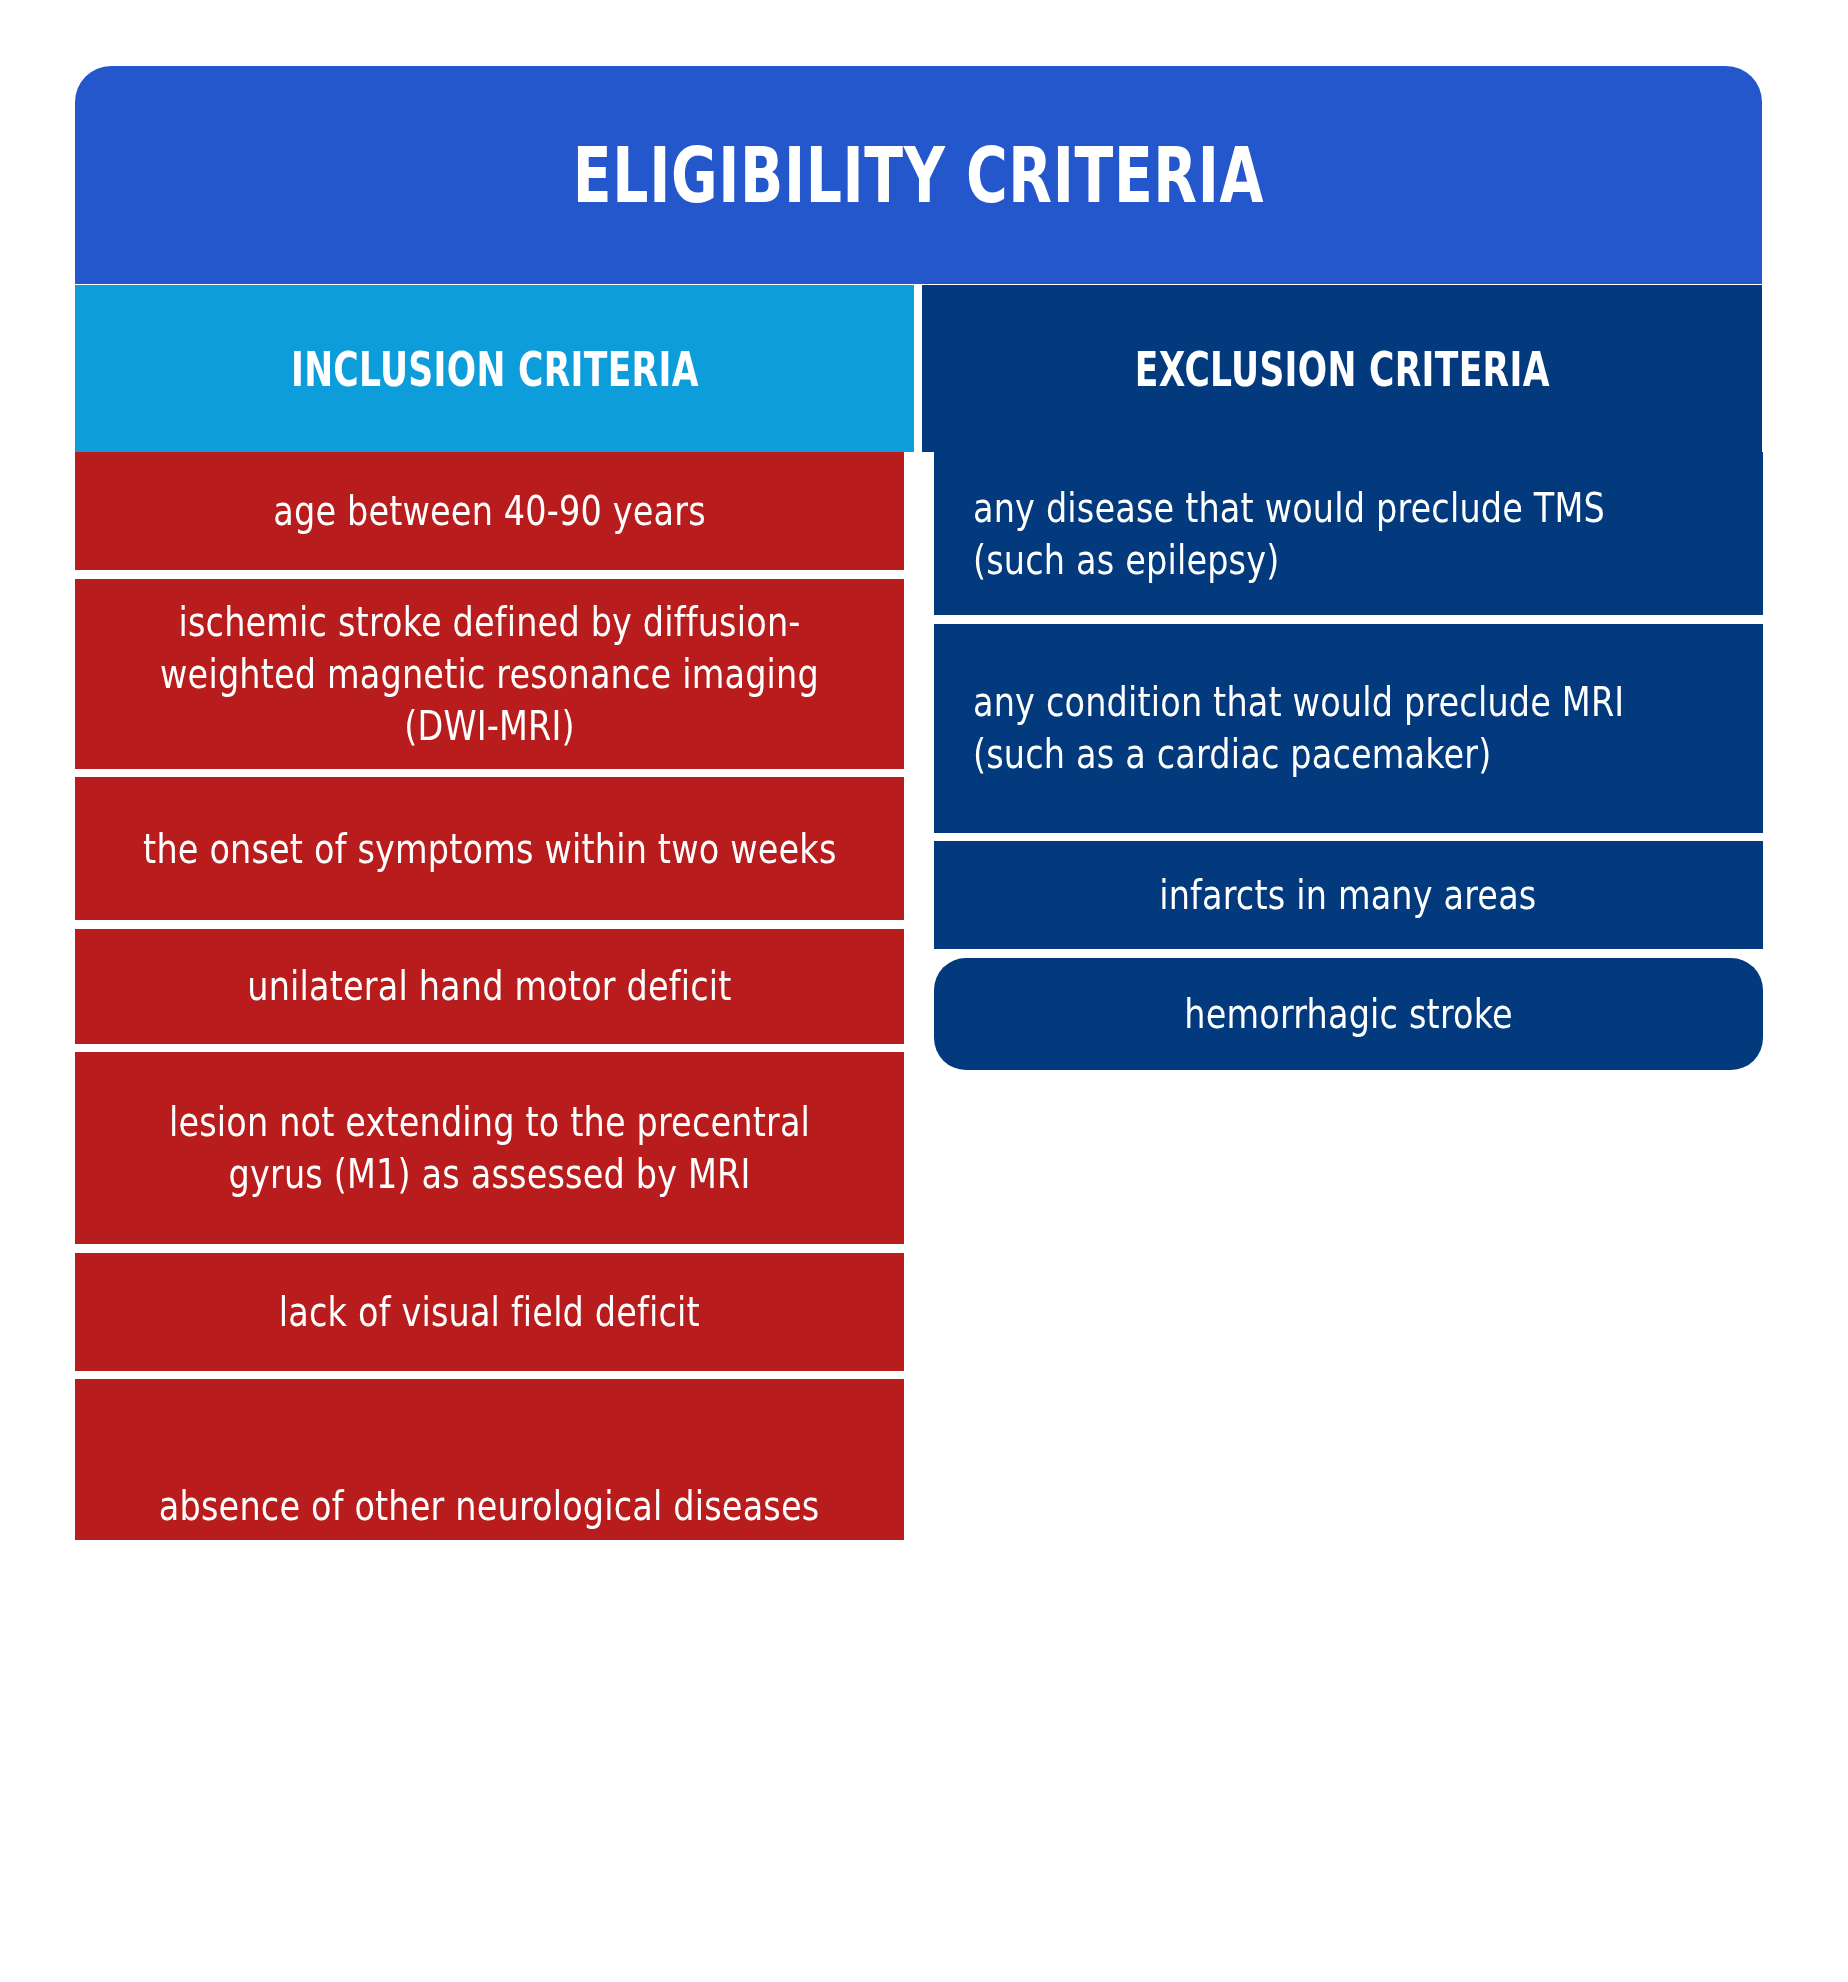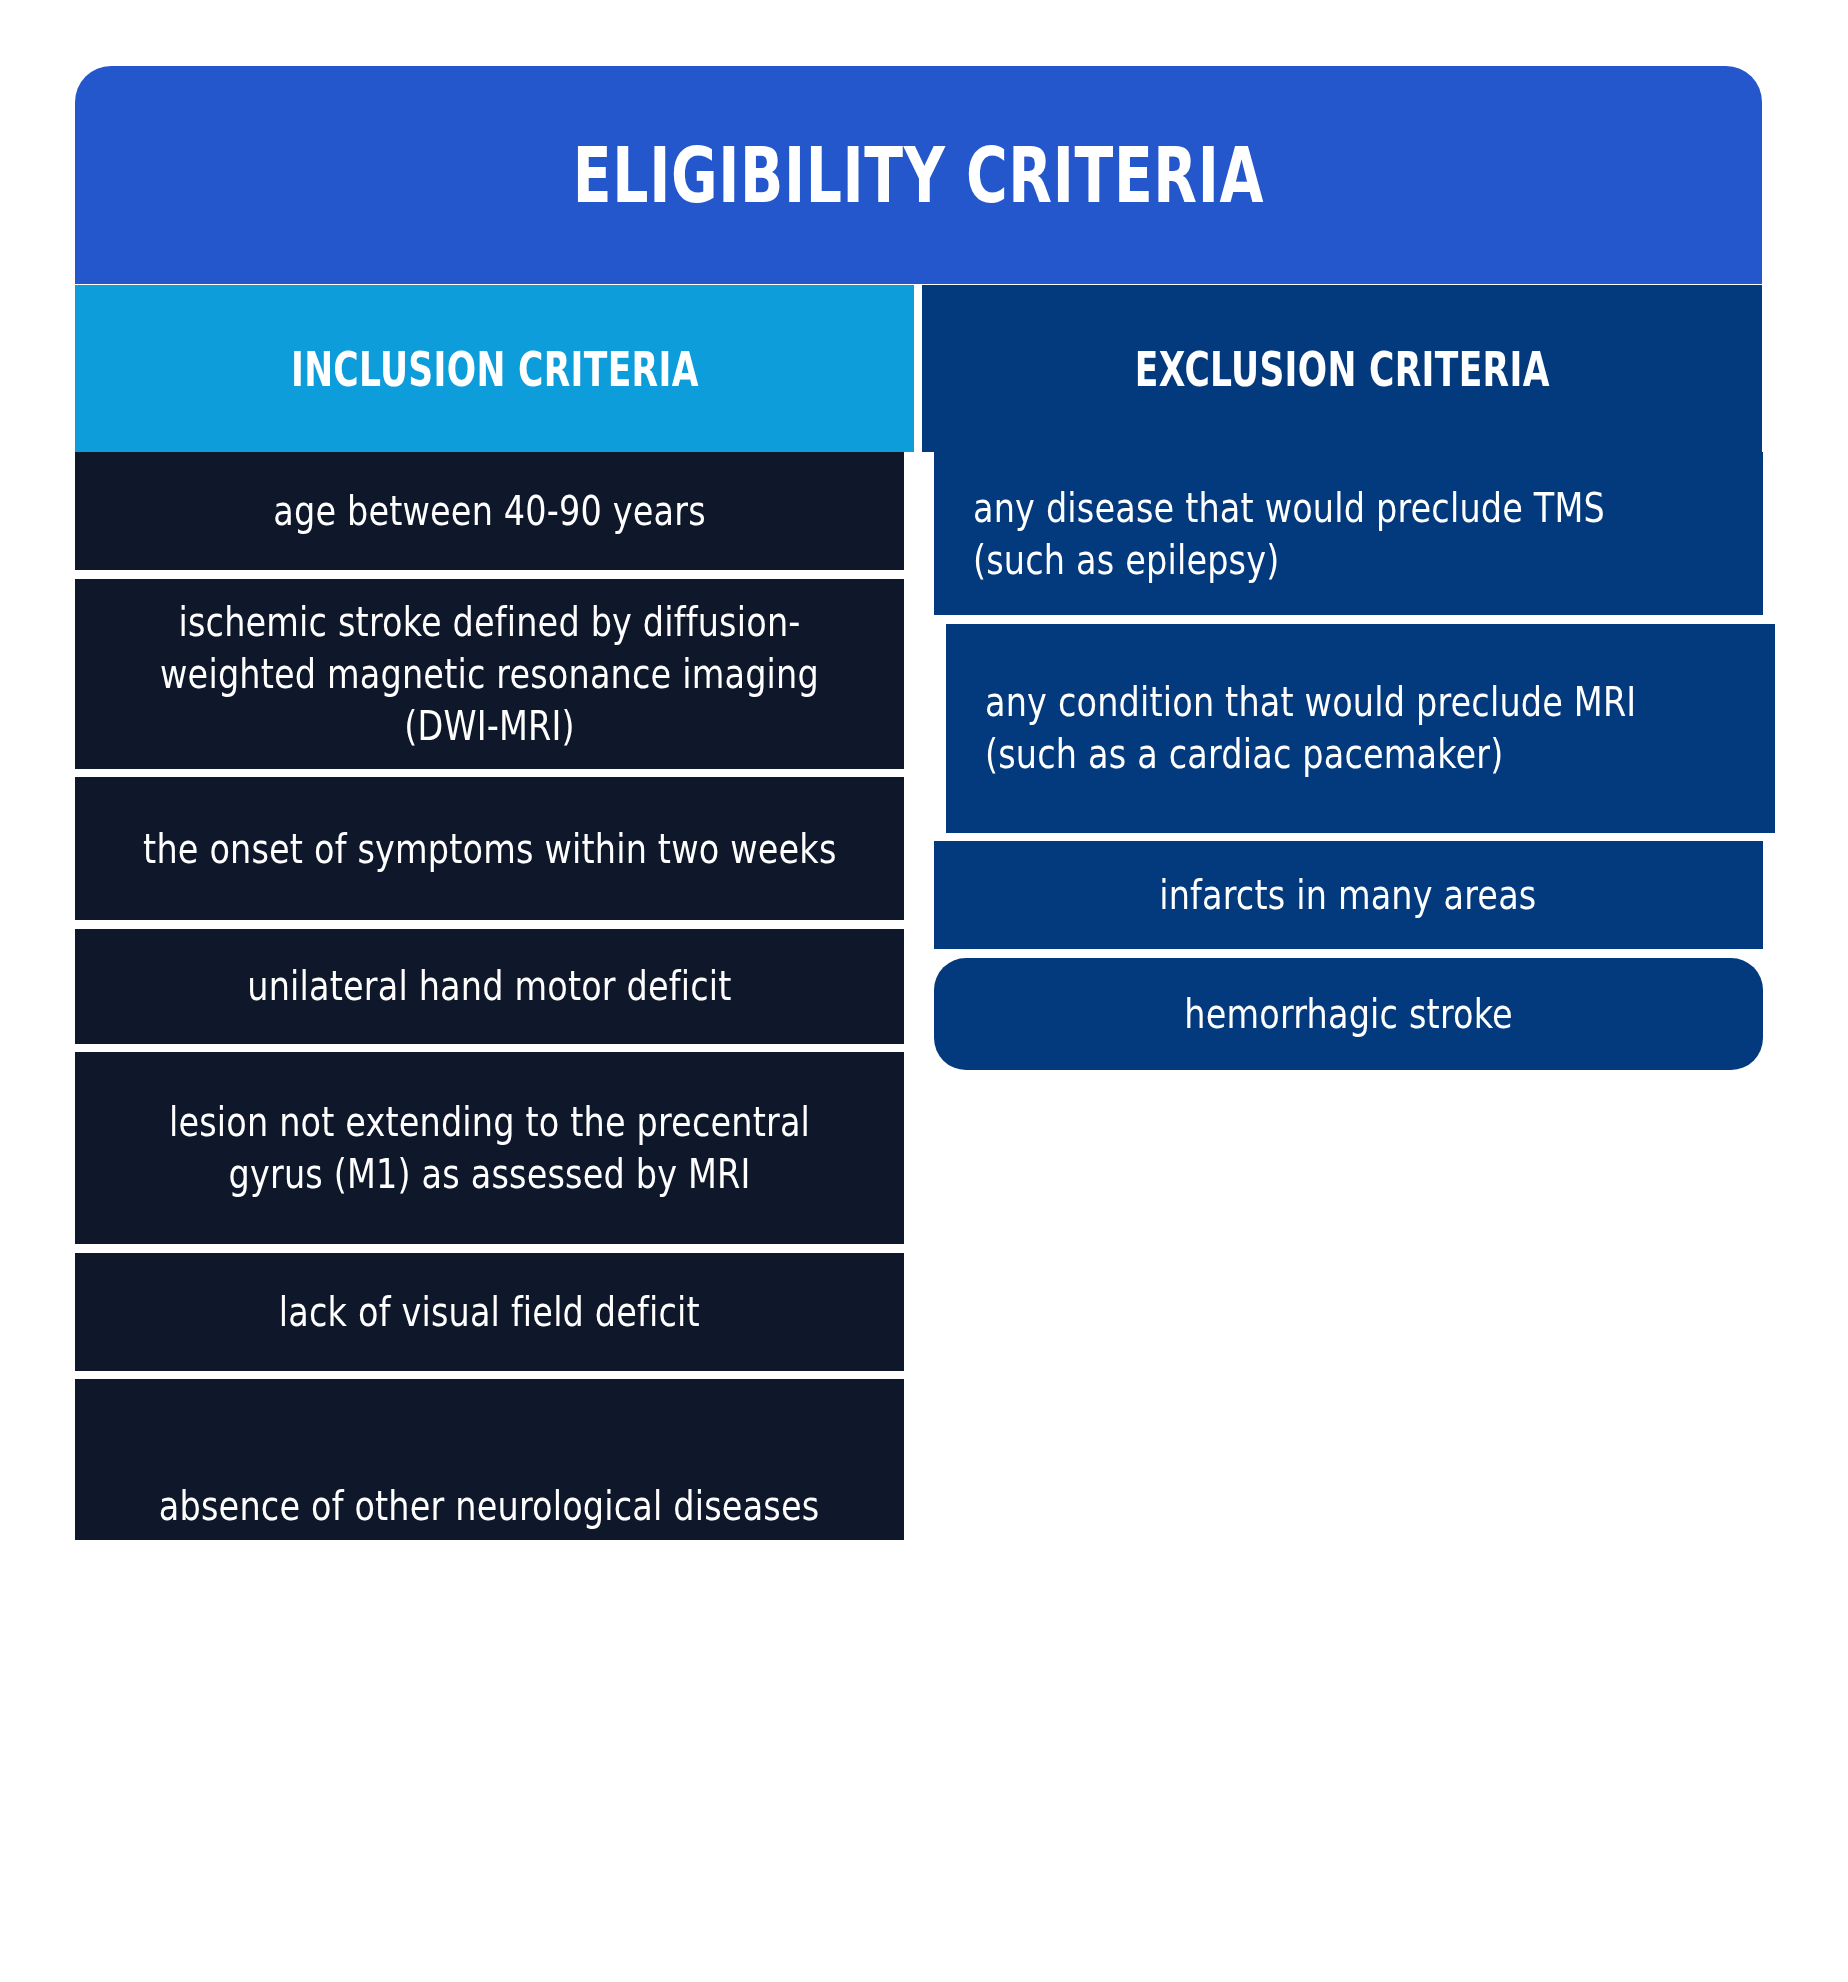--- a/index.html
+++ b/index.html
@@ -91,21 +91,21 @@
 
   .row {
     box-sizing: border-box;
     width: 100%;
     display: flex;
     align-items: center;
     margin-bottom: 8.5px;
     padding: 7.7px 28px;
   }
   .col-inclusion .row {
-    background: #0f172a;
+    background: #b91c1c;
     justify-content: center;
   }
   .col-exclusion .row {
     background: #033a7d;
     justify-content: center;
   }
   .col-exclusion .row.align-left {
     justify-content: flex-start;
     padding-left: 39px;
     padding-right: 39px;
@@ -132,21 +132,21 @@
   .inc-h2 { height: 190px; }
   .inc-h3 { height: 143px; }
   .inc-h4 { height: 115px; }
   .inc-h5 { height: 192px; }
   .inc-h6 { height: 158px; }
   .inc-h7 { height: 118px; }
   .inc-h8 { height: 161px; align-items: flex-end; }
 
   
   .exc-h1 { height: 163px; }
-  .exc-h2 { height: 209px; margin-left: 12px; }
+  .exc-h2 { height: 209px; }
   .exc-h3 { height: 108px; }
   .exc-h4 { height: 112px; border-radius: 32px; }
 </style>
 </head>
 <body>
 
 <div class="board">
 
   <div class="title-bar">
     <div class="title-text">ELIGIBILITY CRITERIA</div>

